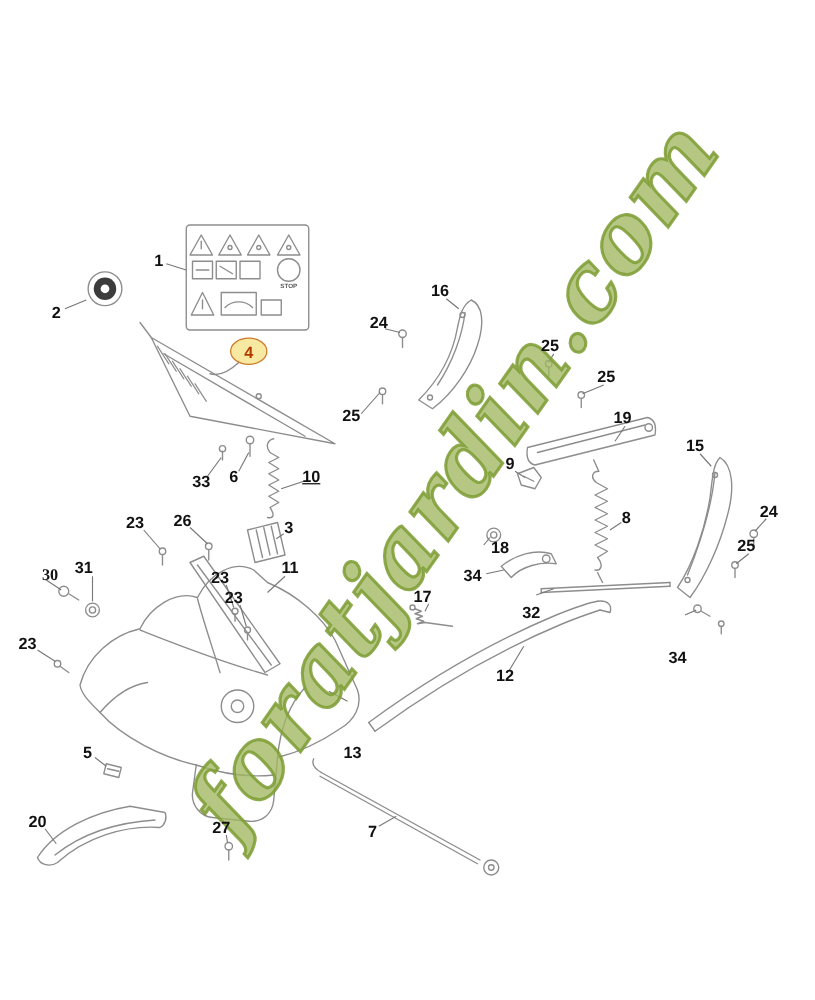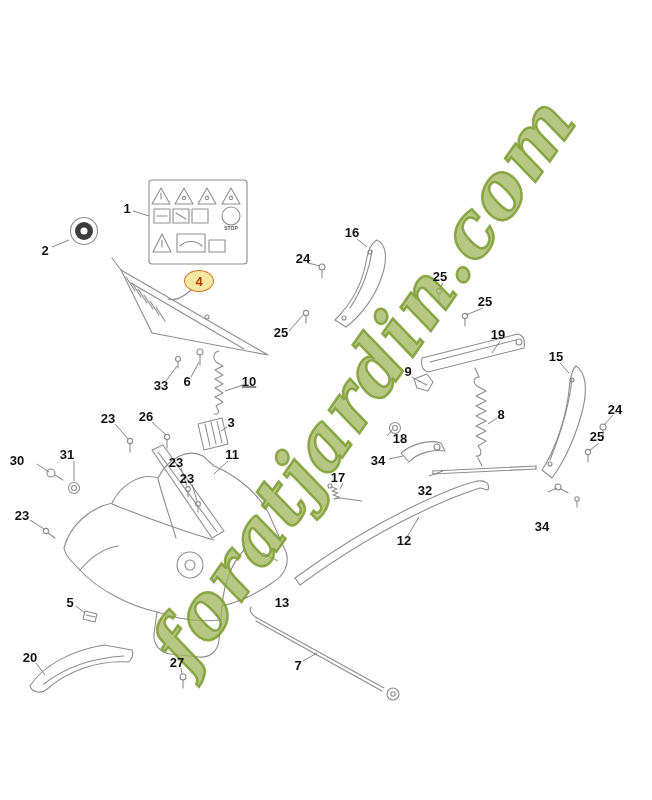--- a/index.html
+++ b/index.html
@@ -336,21 +336,21 @@
       <span class="callout" style="left: 249px; top: 381px; text-decoration: underline;">10</span>
       <span class="callout" style="left: 408px; top: 371px;">9</span>
       <span class="callout" style="left: 501px; top: 414px;">8</span>
       <span class="callout" style="left: 615px; top: 409px;">24</span>
       <span class="callout" style="left: 108px; top: 418px;">23</span>
       <span class="callout" style="left: 146px; top: 416px;">26</span>
       <span class="callout" style="left: 231px; top: 422px;">3</span>
       <span class="callout" style="left: 400px; top: 438px;">18</span>
       <span class="callout" style="left: 597px; top: 436px;">25</span>
       <span class="callout" style="left: 378px; top: 460px;">34</span>
-      <span class="callout" style="left: 17px; top: 460px;">30</span>
+      <span class="callout" style="left: 40px; top: 460px; font-family: Liberation Serif, serif;">30</span>
       <span class="callout" style="left: 67px; top: 454px;">31</span>
       <span class="callout" style="left: 176px; top: 462px;">23</span>
       <span class="callout" style="left: 232px; top: 454px;">11</span>
       <span class="callout" style="left: 338px; top: 477px; text-align: right;">17</span>
       <span class="callout" style="left: 425px; top: 490px;">32</span>
       <span class="callout" style="left: 542px; top: 490px; margin-top: 36px;">34</span>
       <span class="callout" style="left: 187px; top: 478px;">23</span>
       <span class="callout" style="left: 22px; top: 515px;">23</span>
       <span class="callout" style="left: 404px; top: 540px;">12</span>
       <span class="callout" style="left: 282px; top: 562px; margin-top: 40px;">13</span>

